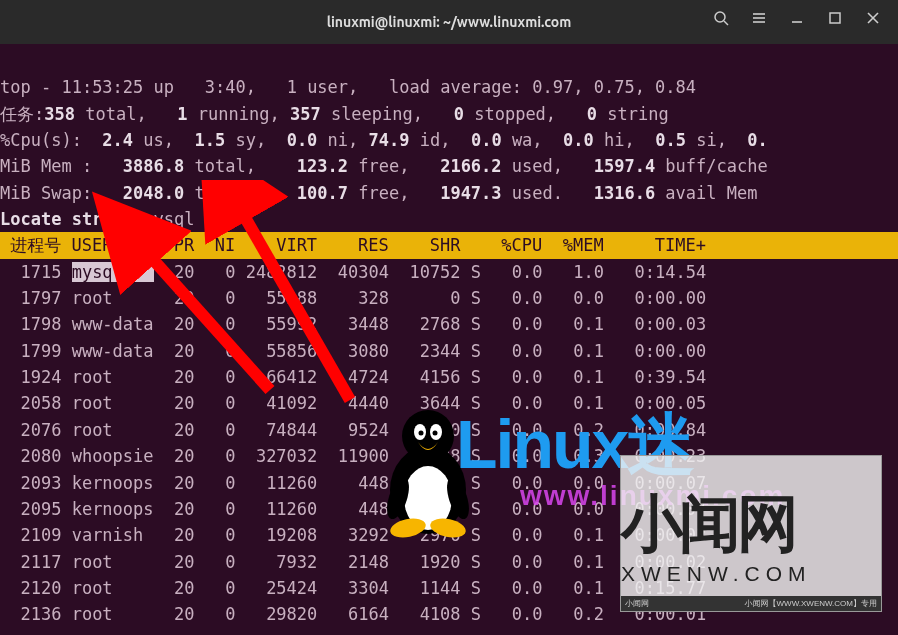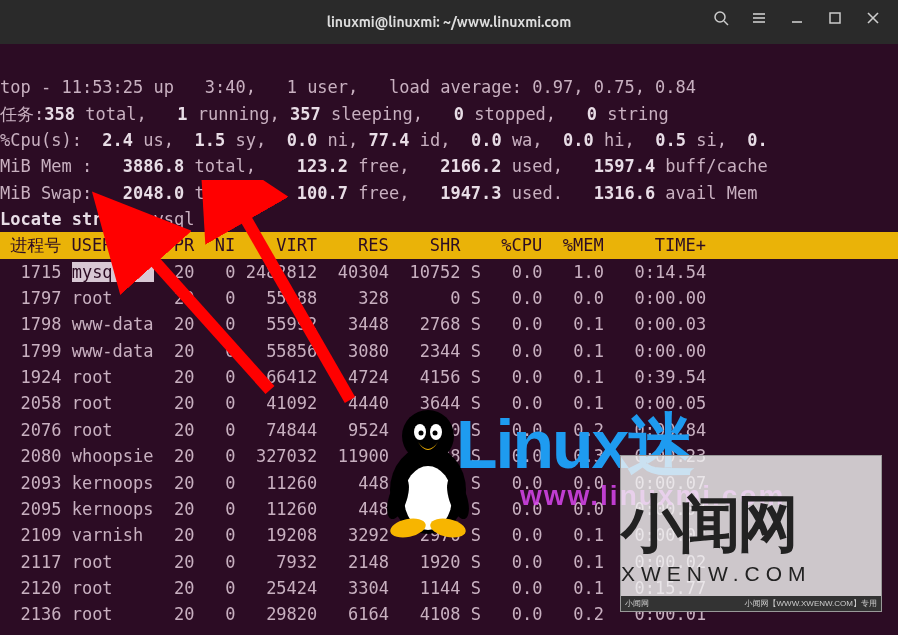--- a/index.html
+++ b/index.html
@@ -162,21 +162,21 @@
           <line x1="2" y1="2" x2="12" y2="12"></line>
           <line x1="12" y1="2" x2="2" y2="12"></line>
         </svg>
     </div>
   </div>
 </div>
 
 <div class="terminal">
 <span><span>top - </span><span>11:53:25</span><span> up   </span><span>3:40</span><span>,   </span><span>1</span><span> user,   load average: </span><span>0.97, 0.75, 0.84</span></span>
 <span><span>任务:</span><span class="bold">358</span><span> total,   </span><span class="bold">1</span><span> running, </span><span class="bold">357</span><span> sleeping,   </span><span class="bold">0</span><span> stopped,   </span><span class="bold">0</span><span> string</span></span>
-<span><span>%Cpu(s):  </span><span class="bold">2.4</span><span> us,  </span><span class="bold">1.5</span><span> sy,  </span><span class="bold">0.0</span><span> ni, </span><span class="bold">77.4</span><span> id,  </span><span class="bold">0.0</span><span> wa,  </span><span class="bold">0.0</span><span> hi,  </span><span class="bold">0.5</span><span> si,  </span><span class="bold">0.</span></span>
+<span><span>%Cpu(s):  </span><span class="bold">2.4</span><span> us,  </span><span class="bold">1.5</span><span> sy,  </span><span class="bold">0.0</span><span> ni, </span><span class="bold">74.9</span><span> id,  </span><span class="bold">0.0</span><span> wa,  </span><span class="bold">0.0</span><span> hi,  </span><span class="bold">0.5</span><span> si,  </span><span class="bold">0.</span></span>
 <span><span>MiB Mem :   </span><span class="bold">3886.8</span><span> total,    </span><span class="bold">123.2</span><span> free,   </span><span class="bold">2166.2</span><span> used,   </span><span class="bold">1597.4</span><span> buff/cache</span></span>
 <span><span>MiB Swap:   </span><span class="bold">2048.0</span><span> total,    </span><span class="bold">100.7</span><span> free,   </span><span class="bold">1947.3</span><span> used.   </span><span class="bold">1316.6</span><span> avail Mem </span></span>
 <span><span class="bold">Locate string</span><span> mysql</span></span>
 <span class="hdr"> 进程号 USER      PR  NI    VIRT    RES    SHR    %CPU  %MEM     TIME+ </span><div id="proc-rows"><span>  1715 <span class="hl">mysql   </span>  20   0 2482812  40304  10752 S   0.0   1.0   0:14.54</span>
 <span>  1797 <span>root    </span>  20   0   55288    328      0 S   0.0   0.0   0:00.00</span>
 <span>  1798 <span>www-data</span>  20   0   55992   3448   2768 S   0.0   0.1   0:00.03</span>
 <span>  1799 <span>www-data</span>  20   0   55856   3080   2344 S   0.0   0.1   0:00.00</span>
 <span>  1924 <span>root    </span>  20   0   66412   4724   4156 S   0.0   0.1   0:39.54</span>
 <span>  2058 <span>root    </span>  20   0   41092   4440   3644 S   0.0   0.1   0:00.05</span>
 <span>  2076 <span>root    </span>  20   0   74844   9524   8240 S   0.0   0.2   0:00.84</span>

